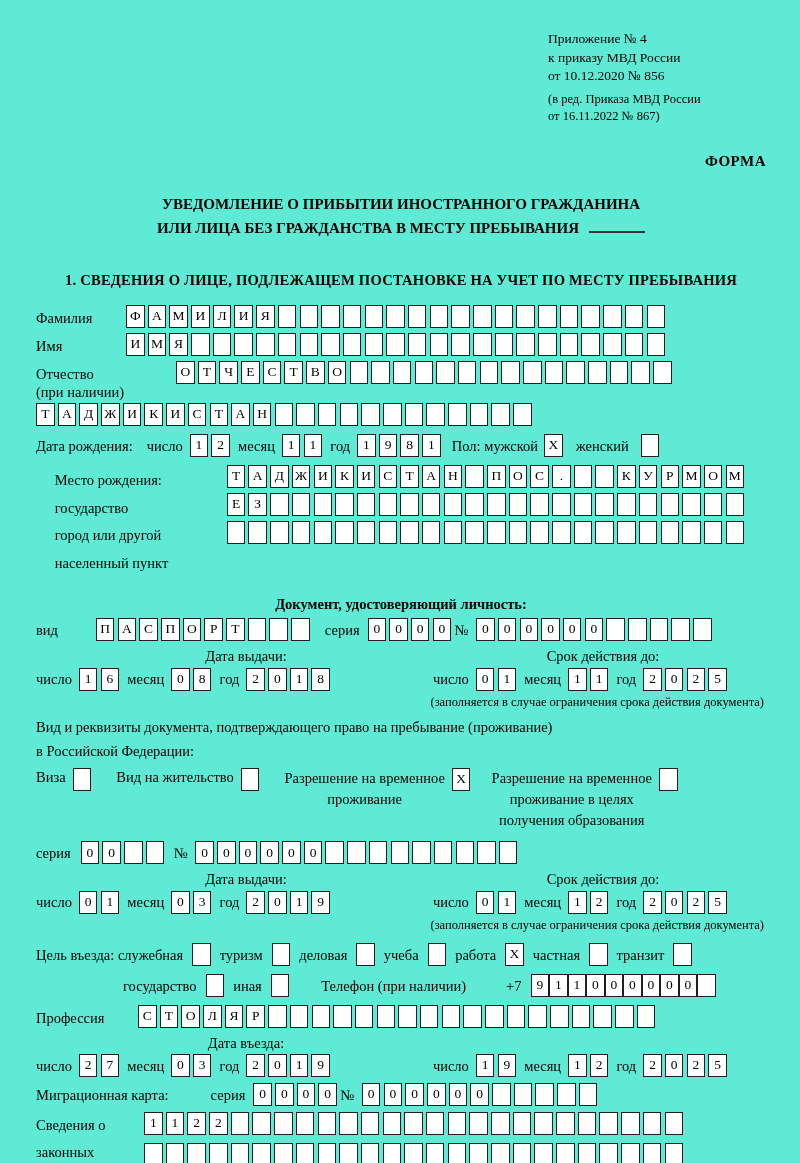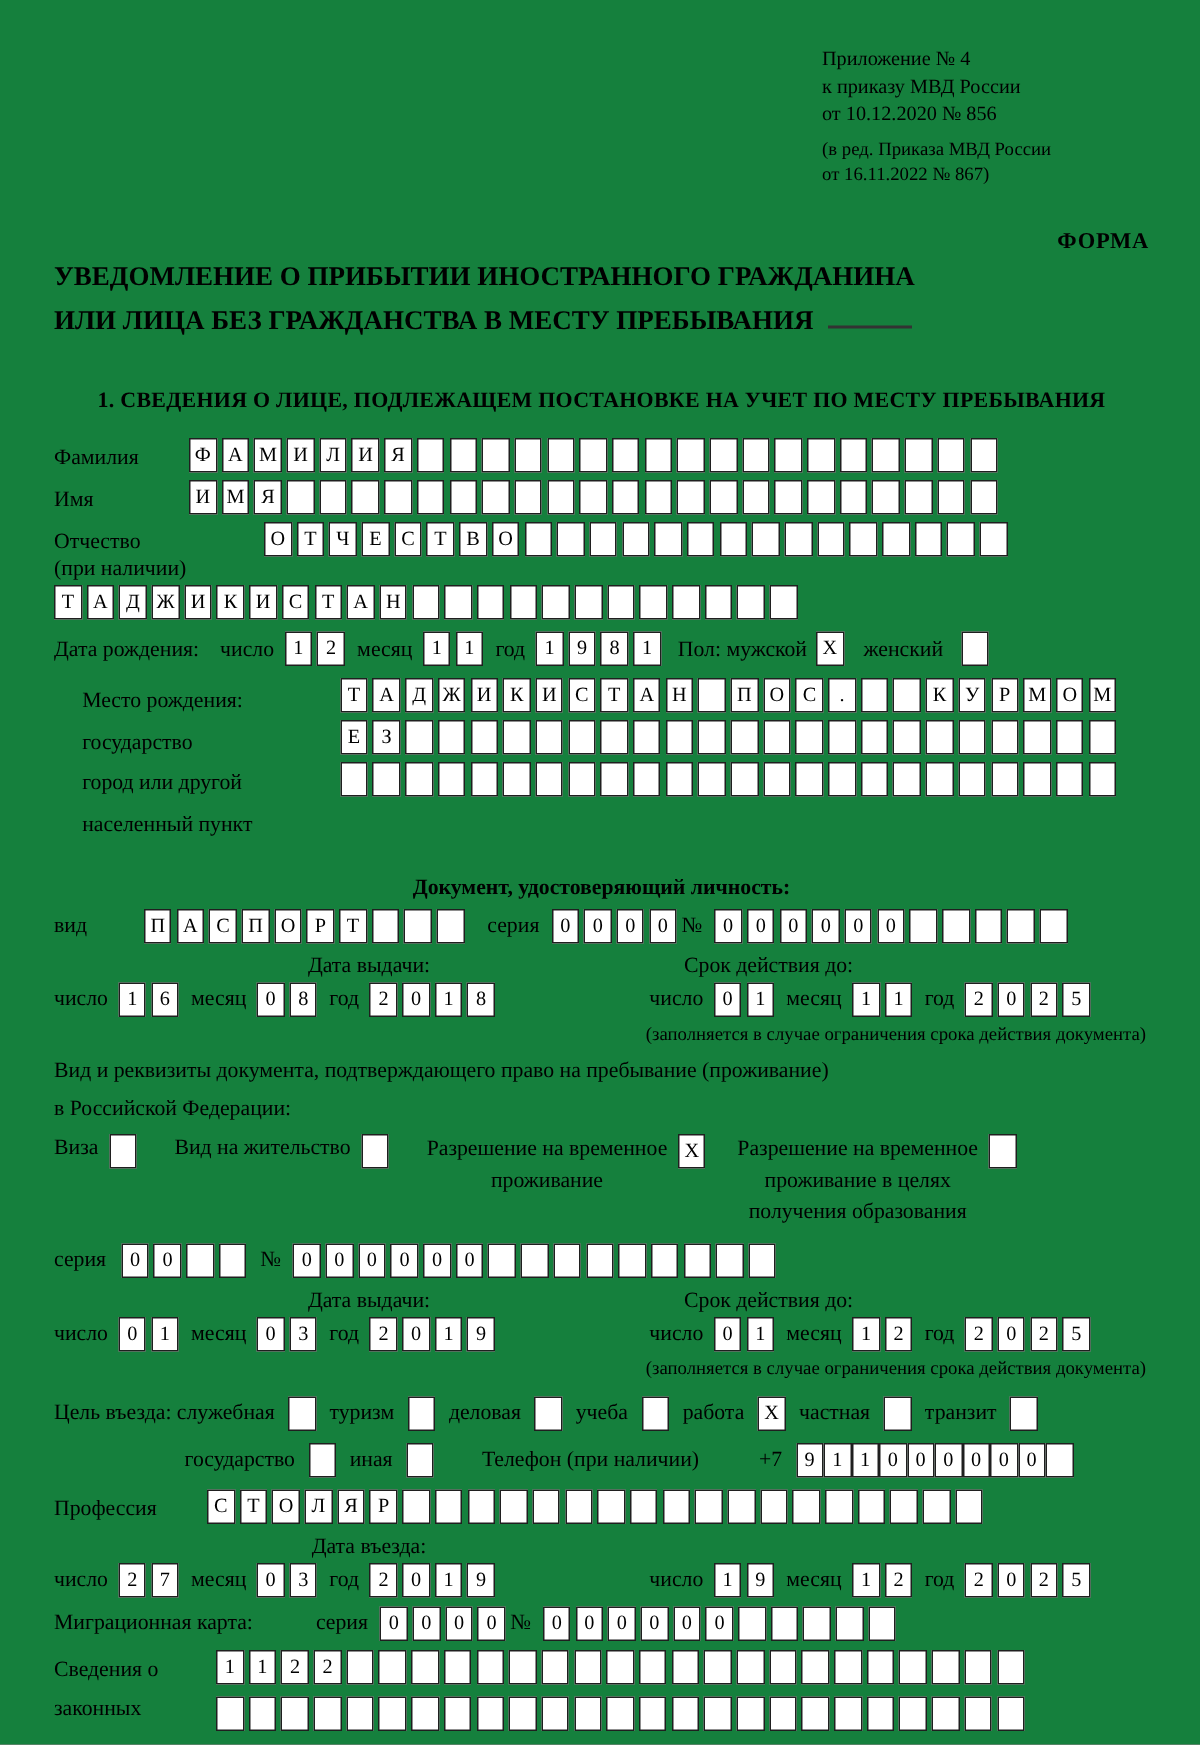--- a/index.html
+++ b/index.html
@@ -1,40 +1,40 @@
 <!DOCTYPE html>
 <html><head>
 <meta charset="utf-8">
 <style>
   html,body{margin:0;padding:0;background:#888;}
   .page{
-    width:800px;height:1163px;margin:0 auto;background:#15803d;color:#000;
+    width:800px;height:1163px;margin:0 auto;background:#5eead4;color:#000;
     font-family:"Liberation Serif", serif;font-size:14.5px;line-height:1.25;
     box-sizing:border-box;padding:30px 34px 20px 36px;overflow:hidden;position:relative;
   }
   .appendix{margin-left:auto;width:218px;font-size:13.5px;line-height:1.38;}
   .appendix .gap{height:5px;}
   .forma{ text-align:right;font-weight:bold;font-size:15px;margin-top:27px;letter-spacing:.5px;}
-  .title{ font-weight:bold;font-size:18px;line-height:1.55;}
+  .title{ text-align:center;font-weight:bold;font-size:15px;margin-top:22px;line-height:1.55;}
   .blank{display:inline-block;width:56px;border-bottom:2px solid #333;height:1em;vertical-align:baseline;margin-left:10px;}
   .sec-head{font-weight:bold;font-size:14.6px;margin-top:30px;margin-bottom:16px;text-align:center;letter-spacing:.2px;}
   .row{display:flex;align-items:flex-start;margin-bottom:5px;}
   .lbl{flex:none;padding-top:4px;}
   .boxes{display:flex;flex-wrap:nowrap;}
   .cbox{
     display:inline-flex;flex:none;align-items:center;justify-content:center;
     width:18.5px;height:23px;border:1.6px solid #1f1f1f;margin-right:3.2px;
     font-size:13.5px;background:#fff;box-sizing:border-box;
   }
   .boxcol{display:flex;flex-direction:column;gap:5px;}
   .mini{font-size:12.5px;}
   .note-r{text-align:right;font-size:12.5px;margin:1px 2px 6px 0;}
   .dlrow{display:flex;margin-top:6px;margin-bottom:2px;}
   .dlrow .c1{width:420px;text-align:center;}
-  .dlrow .c2{flex:1;padding-right:16px;}
+  .dlrow .c2{flex:1;text-align:center;padding-right:16px;}
   .daterow{display:flex;align-items:center;margin-bottom:4px;}
   .dgroup{display:flex;align-items:center;gap:5px;}
   .dgroup .t{margin-right:2px;}
   .spacer{flex:1;}
   .chkitem{display:flex;align-items:flex-start;gap:7px;justify-content:flex-end;}
   .chkitem .cl{text-align:center;line-height:1.45;}
   .purposerow{display:flex;align-items:center;gap:9px;margin-top:10px;margin-bottom:8px;flex-wrap:nowrap;}
   .purposerow .cbox{margin-right:0;}
   .plain{margin-top:8px;}
   .repwrap{display:flex;margin-top:6px;}

